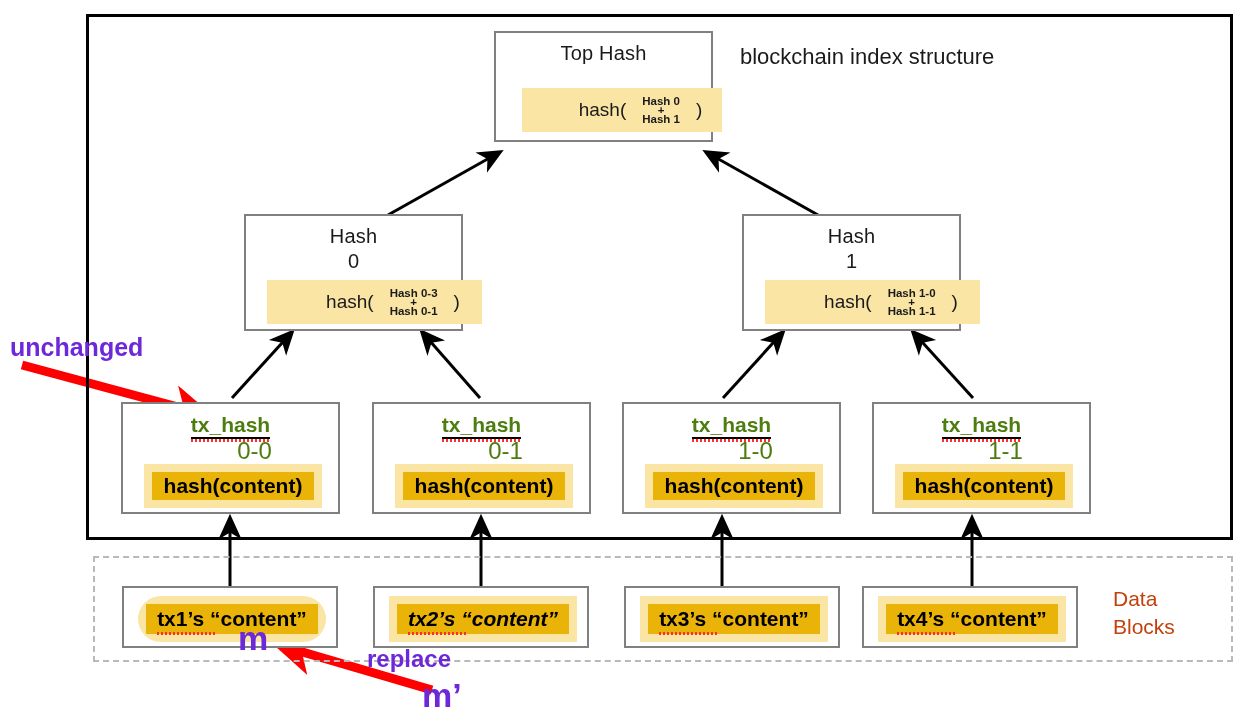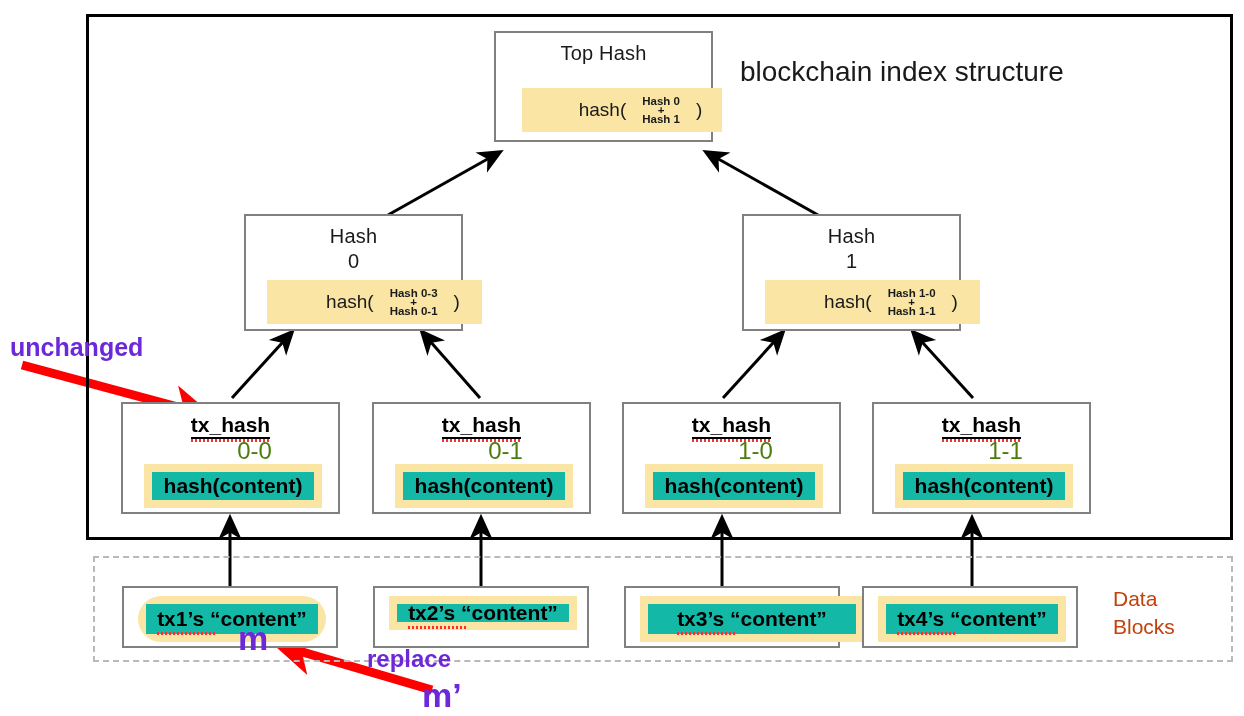--- a/index.html
+++ b/index.html
@@ -111,36 +111,36 @@
 
   
   .chip-outer {
     position: absolute;
     background: #fae5a4;
     display: flex;
     align-items: center;
     justify-content: center;
   }
   .chip-inner {
-    background: #14b8a6;
+    background: #eab308;
     width: calc(100% - 16px);
     height: calc(100% - 16px);
     display: flex;
     align-items: center;
     justify-content: center;
     font-size: 21px;
     font-weight: bold;
     color: #000000;
   }
 
   
   .txhash-label {
     font-size: 21px;
     font-weight: bold;
-    color: #000000;
+    color: #4d7c0f;
     margin-top: 8px;
     line-height: 25px;
     display: inline-block;
     position: relative;
     border-bottom: 2px solid #000000;
   }
   .txhash-label::after {
     content: "";
     position: absolute;
     left: 0;
@@ -173,22 +173,22 @@
     bottom: -4px;
     height: 3px;
     background-image: repeating-linear-gradient(90deg,
         #ff2d2d 0px, #ff2d2d 2px, transparent 2px, transparent 4px);
   }
 
   
   .diagram-title {
     position: absolute;
     left: 740px;
-    top: 56px;
-    font-size: 28px;
+    top: 44px;
+    font-size: 22px;
     color: #1a1a1a;
     white-space: nowrap;
   }
   .datablocks-caption {
     position: absolute;
     left: 1113px;
     top: 585px;
     font-size: 21px;
     line-height: 28px;
     color: #c2410c;
@@ -331,29 +331,29 @@
 
   <div class="node" style="left:122px; top:586px; width:216px; height:62px;">
     <div class="chip-outer" style="left:14px; top:8px; width:188px; height:46px;border-radius:23px;">
       <div class="chip-inner">
         <span class="db-text">tx1’s “content”</span>
       </div>
     </div>
   </div>
 
   <div class="node" style="left:373px; top:586px; width:216px; height:62px;">
-    <div class="chip-outer" style="left:14px; top:8px; width:188px; height:34px;">
+    <div class="chip-outer" style="left:14px; top:8px; width:188px; height:46px;font-style:italic;">
       <div class="chip-inner">
         <span class="db-text">tx2’s “content”</span>
       </div>
     </div>
   </div>
 
   <div class="node" style="left:624px; top:586px; width:216px; height:62px;">
-    <div class="chip-outer" style="left:14px; top:8px; width:224px; height:46px;text-align:center;">
+    <div class="chip-outer" style="left:14px; top:8px; width:188px; height:46px;text-align:center;">
       <div class="chip-inner">
         <span class="db-text">tx3’s “content”</span>
       </div>
     </div>
   </div>
 
   <div class="node" style="left:862px; top:586px; width:216px; height:62px;">
     <div class="chip-outer" style="left:14px; top:8px; width:188px; height:46px;">
       <div class="chip-inner">
         <span class="db-text">tx4’s “content”</span>

